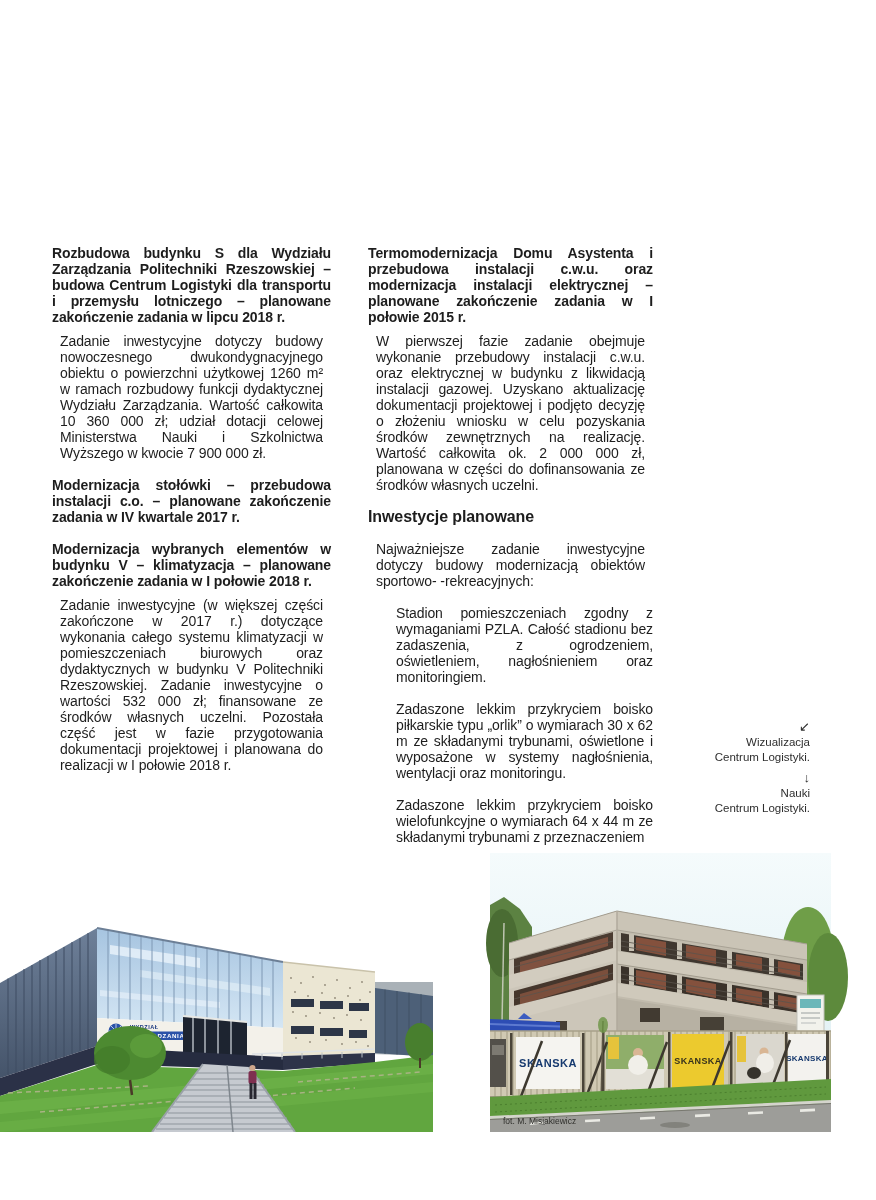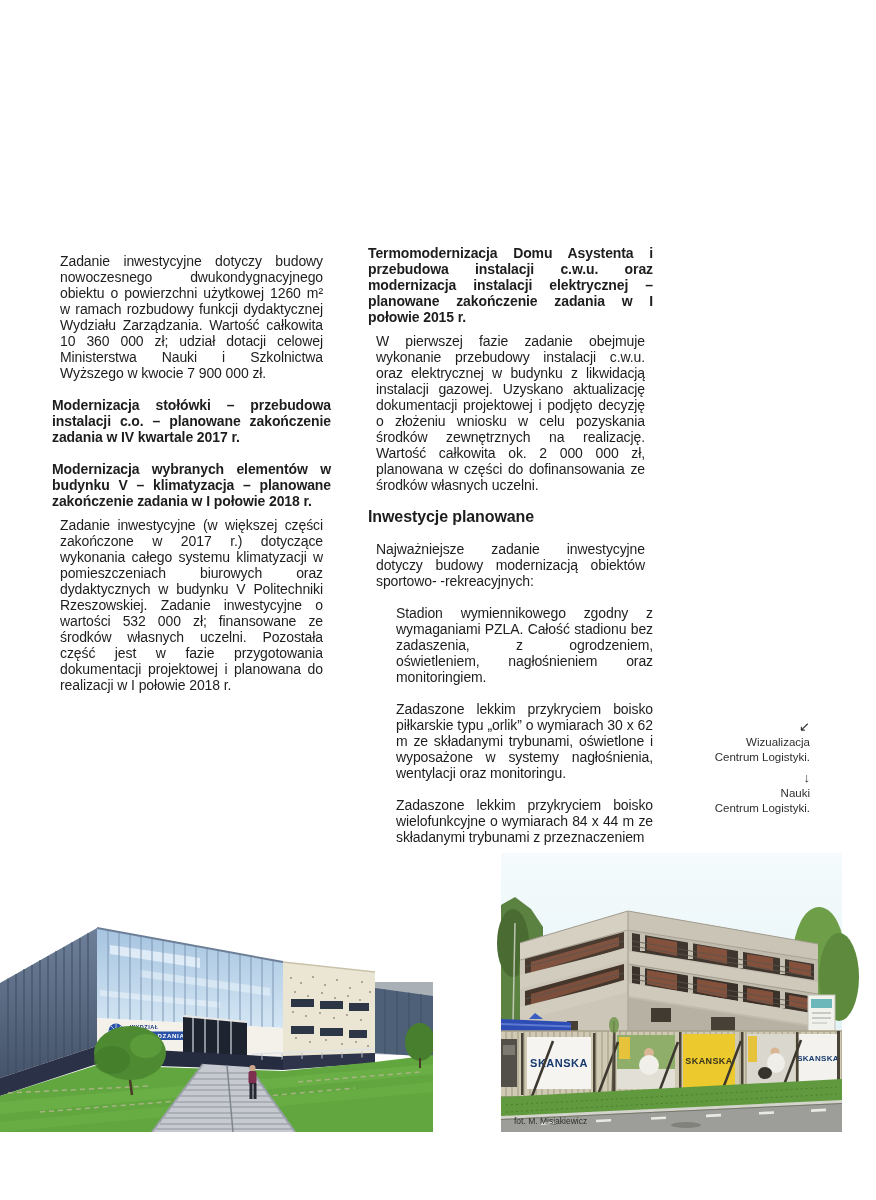--- a/index.html
+++ b/index.html
@@ -18,53 +18,54 @@
   .indent-item { margin:0 0 16px 28px; }
   .margin-note { position:absolute; right:66px; text-align:right;
                  font-size:11.5px; line-height:14.5px; color:#2e2e2e; }
   .margin-note .arrow { font-size:13px; line-height:14px; margin-bottom:1px; }
   .note-1 { top:720px; }
   .note-2 { top:771px; }
   .page-number { position:absolute; left:822px; top:938px; font-size:31px;
                  line-height:1.1; color:#161616; }
   figure.photo { position:absolute; margin:0; padding:0; }
   .photo-left  { left:0px;   top:850px; width:433px; height:282px; }
-  .photo-right { left:467px; top:853px; width:409px; height:279px; }
+  .photo-right { left:456px; top:853px; width:409px; height:279px; }
   figure.photo svg { display:block; width:100%; height:100%; }
 </style>
 </head>
 <body>
 
 <div class="page">
 
   <section class="col col-left">
     <article class="sec">
+      <h3>Rozbudowa budynku S dla Wydziału Zarządzania Politechniki Rzeszowskiej – budowa Centrum Logistyki dla transportu i przemysłu lotniczego – planowane zakończenie zadania w lipcu 2018 r.</h3>
       <p>Zadanie inwestycyjne dotyczy budowy nowoczesnego dwukondygnacyjnego obiektu o powierzchni użytkowej 1260 m² w ramach rozbudowy funkcji dydaktycznej Wydziału Zarządzania. Wartość całkowita 10 360 000 zł; udział dotacji celowej Ministerstwa Nauki i Szkolnictwa Wyższego w kwocie 7 900 000 zł.</p>
     </article>
     <article class="sec">
       <h3>Modernizacja stołówki – przebudowa instalacji c.o. – planowane zakończenie zadania w IV kwartale 2017 r.</h3>
     </article>
     <article class="sec">
       <h3>Modernizacja wybranych elementów w budynku V – klimatyzacja – planowane zakończenie zadania w I połowie 2018 r.</h3>
       <p>Zadanie inwestycyjne (w większej części zakończone w 2017 r.) dotyczące wykonania całego systemu klimatyzacji w pomieszczeniach biurowych oraz dydaktycznych w budynku V Politechniki Rzeszowskiej. Zadanie inwestycyjne o wartości 532 000 zł; finansowane ze środków własnych uczelni. Pozostała część jest w fazie przygotowania dokumentacji projektowej i planowana do realizacji w I połowie 2018 r.</p>
     </article>
   </section>
 
   <section class="col col-right">
     <article class="sec">
       <h3>Termomodernizacja Domu Asystenta i przebudowa instalacji c.w.u. oraz modernizacja instalacji elektrycznej – planowane zakończenie zadania w I połowie 2015 r.</h3>
       <p>W pierwszej fazie zadanie obejmuje wykonanie przebudowy instalacji c.w.u. oraz elektrycznej w budynku z likwidacją instalacji gazowej. Uzyskano aktualizację dokumentacji projektowej i podjęto decyzję o złożeniu wniosku w celu pozyskania środków zewnętrznych na realizację. Wartość całkowita ok. 2 000 000 zł, planowana w części do dofinansowania ze środków własnych uczelni.</p>
     </article>
     <h4 class="subheading">Inwestycje planowane</h4>
     <article class="sec">
       <p>Najważniejsze zadanie inwestycyjne dotyczy budowy modernizacją obiektów sportowo- -rekreacyjnych:</p>
     </article>
-    <p class="indent-item">Stadion wymiennikowego zgodny z wymaganiami PZLA. Całość stadionu bez zadaszenia, z ogrodzeniem, oświetleniem, nagłośnieniem oraz monitoringiem.</p>
+    <p class="indent-item">Stadion pomieszczeniach zgodny z wymaganiami PZLA. Całość stadionu bez zadaszenia, z ogrodzeniem, oświetleniem, nagłośnieniem oraz monitoringiem.</p>
     <p class="indent-item">Zadaszone lekkim przykryciem boisko piłkarskie typu „orlik” o wymiarach 30 x 62 m ze składanymi trybunami, oświetlone i wyposażone w systemy nagłośnienia, wentylacji oraz monitoringu.</p>
-    <p class="indent-item">Zadaszone lekkim przykryciem boisko wielofunkcyjne o wymiarach 84 x 44 m ze składanymi trybunami z przeznaczeniem</p>
+    <p class="indent-item">Zadaszone lekkim przykryciem boisko wielofunkcyjne o wymiarach 64 x 44 m ze składanymi trybunami z przeznaczeniem</p>
   </section>
 
   <aside class="margin-note note-1">
     <div class="arrow">↙</div>
     <div>Wizualizacja</div>
     <div>Centrum Logistyki.</div>
   </aside>
   <aside class="margin-note note-2">
     <div class="arrow">↓</div>
     <div>Nauki</div>

